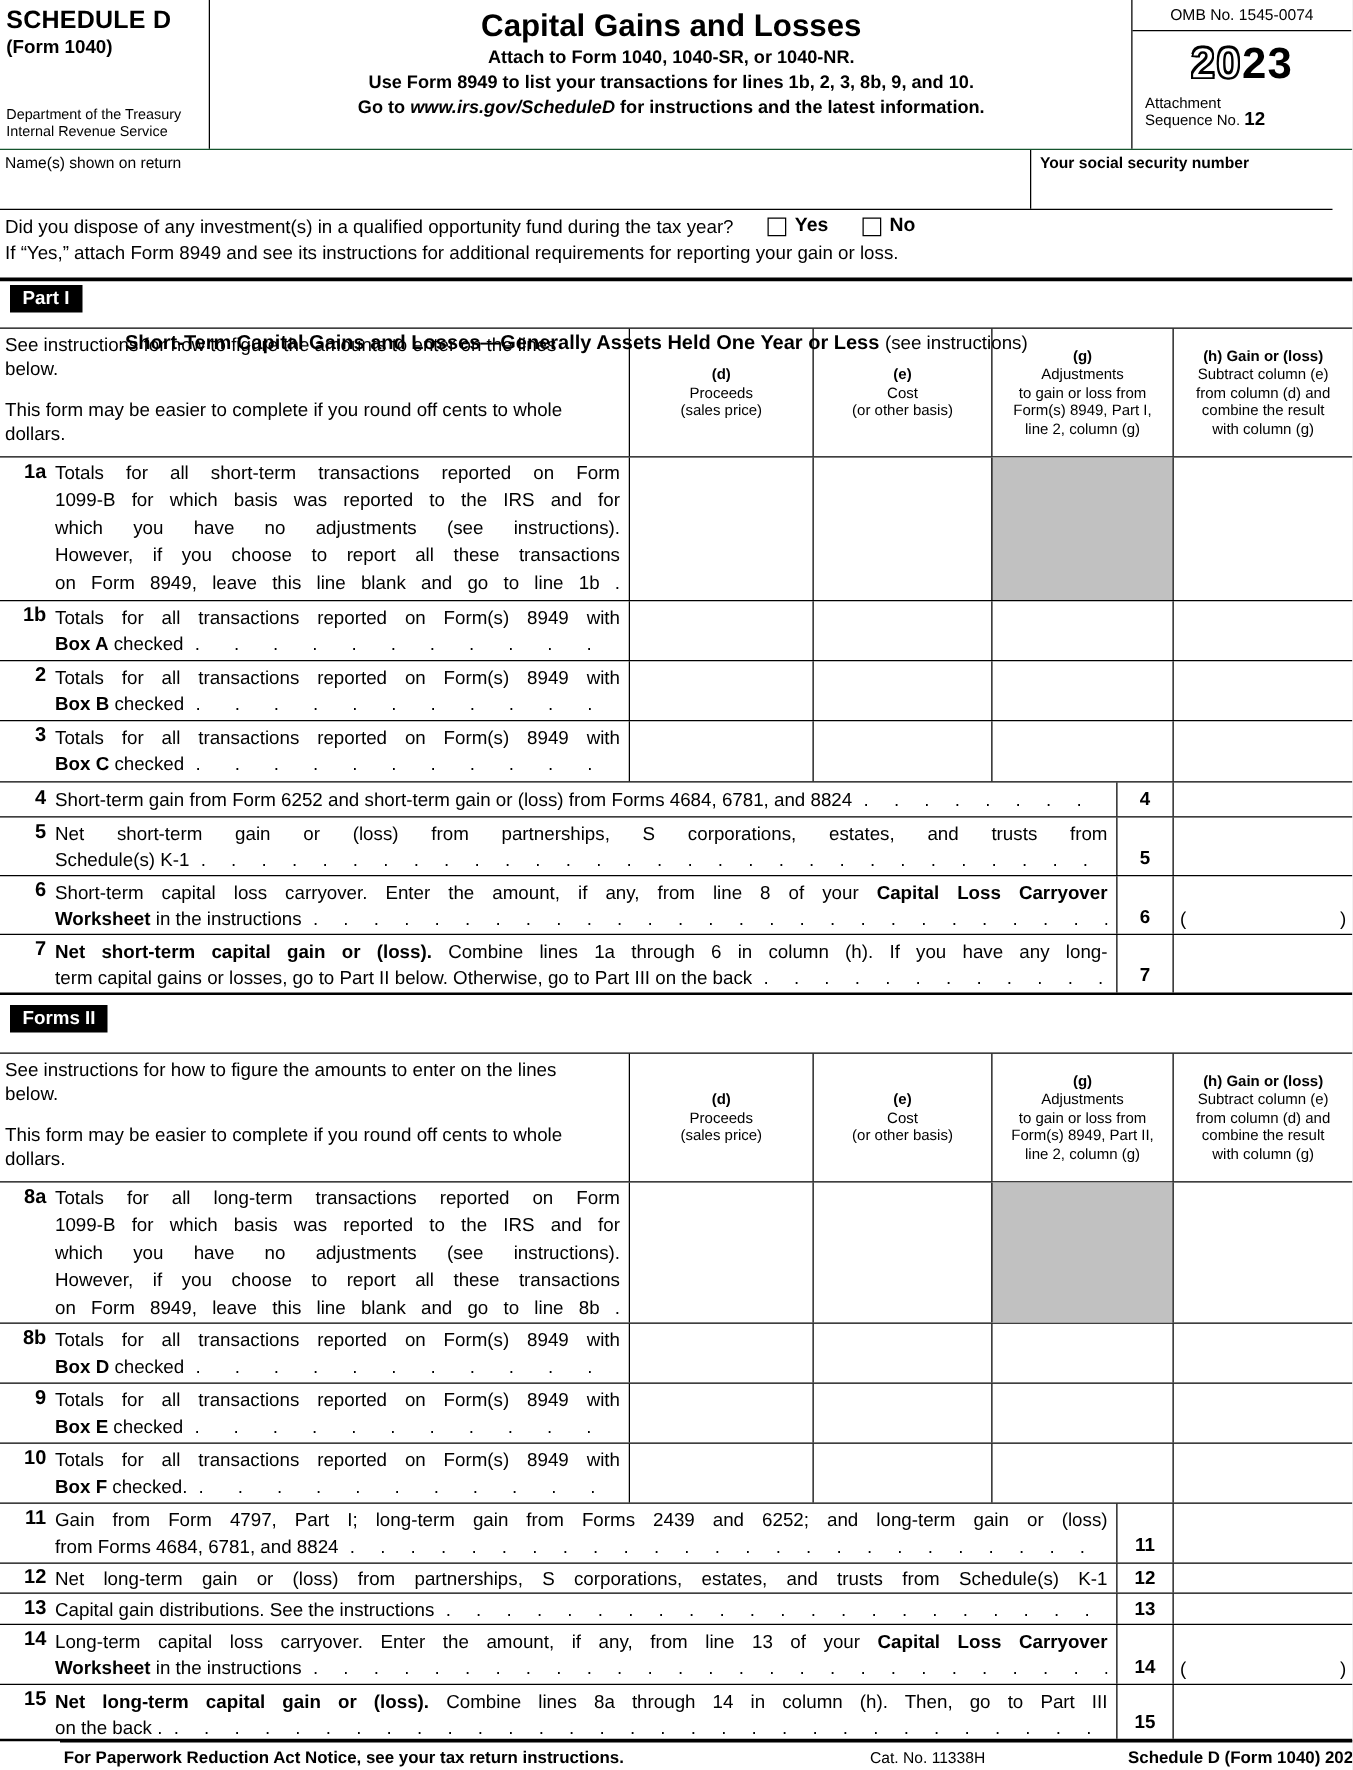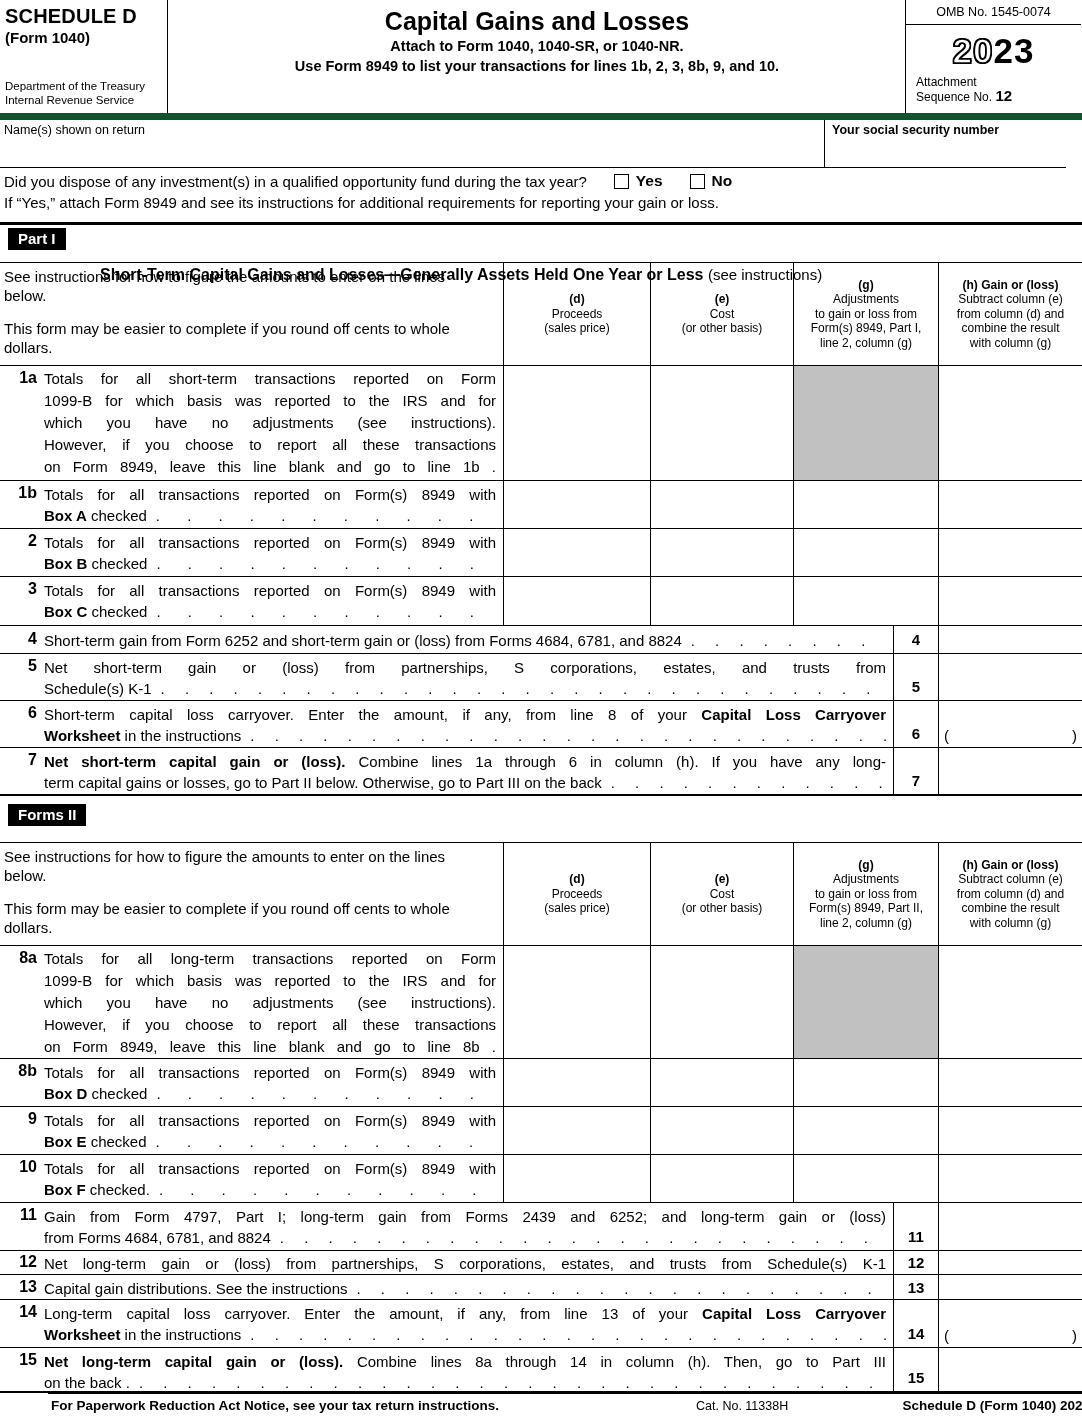--- a/index.html
+++ b/index.html
@@ -2,21 +2,21 @@
 <html><head>
 <meta charset="utf-8">
 <style>
   * { margin:0; padding:0; box-sizing:border-box; }
   html,body { background:#e8e8e8; }
   .page { position:relative; width:1082px; height:1416px; margin:0 auto; background:#fff;
           font-family:"Liberation Sans", sans-serif; color:#000; overflow:hidden; }
 
   
   .header { position:absolute; top:0; left:0; width:1082px; height:120px;
-            border-bottom:7px solid #14532d; display:flex; }
+            border-bottom:1px solid #14532d; display:flex; }
   .hdr-left  { width:168px; border-right:1px solid #000; padding:5px 4px 4px 5px; position:relative; }
   .sched  { font-size:20px; font-weight:bold; letter-spacing:.2px; }
   .formno { font-size:15px; font-weight:bold; margin-top:1px; }
   .dept   { position:absolute; bottom:6px; left:5px; font-size:11.5px; line-height:14px; }
   .hdr-center { width:738px; text-align:center; padding-top:7px; }
   .title  { font-size:25px; font-weight:bold; }
   .sub    { font-size:14.5px; font-weight:bold; line-height:20px; }
   .sub:first-of-type { margin-top:10px; }
   .url    { font-style:italic; }
   .hdr-right { width:176px; border-left:1px solid #000; margin-left:-1px; }
@@ -98,20 +98,21 @@
       <div class="formno">(Form 1040)</div>
       <div class="dept">
         <div>Department of the Treasury</div>
         <div>Internal Revenue Service</div>
       </div>
     </div>
     <div class="hdr-center">
       <div class="title">Capital Gains and Losses</div>
       <div class="sub">Attach to Form 1040, 1040-SR, or 1040-NR.</div>
       <div class="sub">Use Form 8949 to list your transactions for lines 1b, 2, 3, 8b, 9, and 10.</div>
+      <div class="sub"><span>Go to </span><span class="url">www.irs.gov/ScheduleD</span><span> for instructions and the latest information.</span></div>
     </div>
     <div class="hdr-right">
       <div class="omb">OMB No. 1545-0074</div>
       <div class="year"><span class="yr-o">20</span><span>23</span></div>
       <div class="attach">
         <div>Attachment</div>
         <div><span>Sequence No. </span><span class="seq-no">12</span></div>
       </div>
     </div>
   </div>

